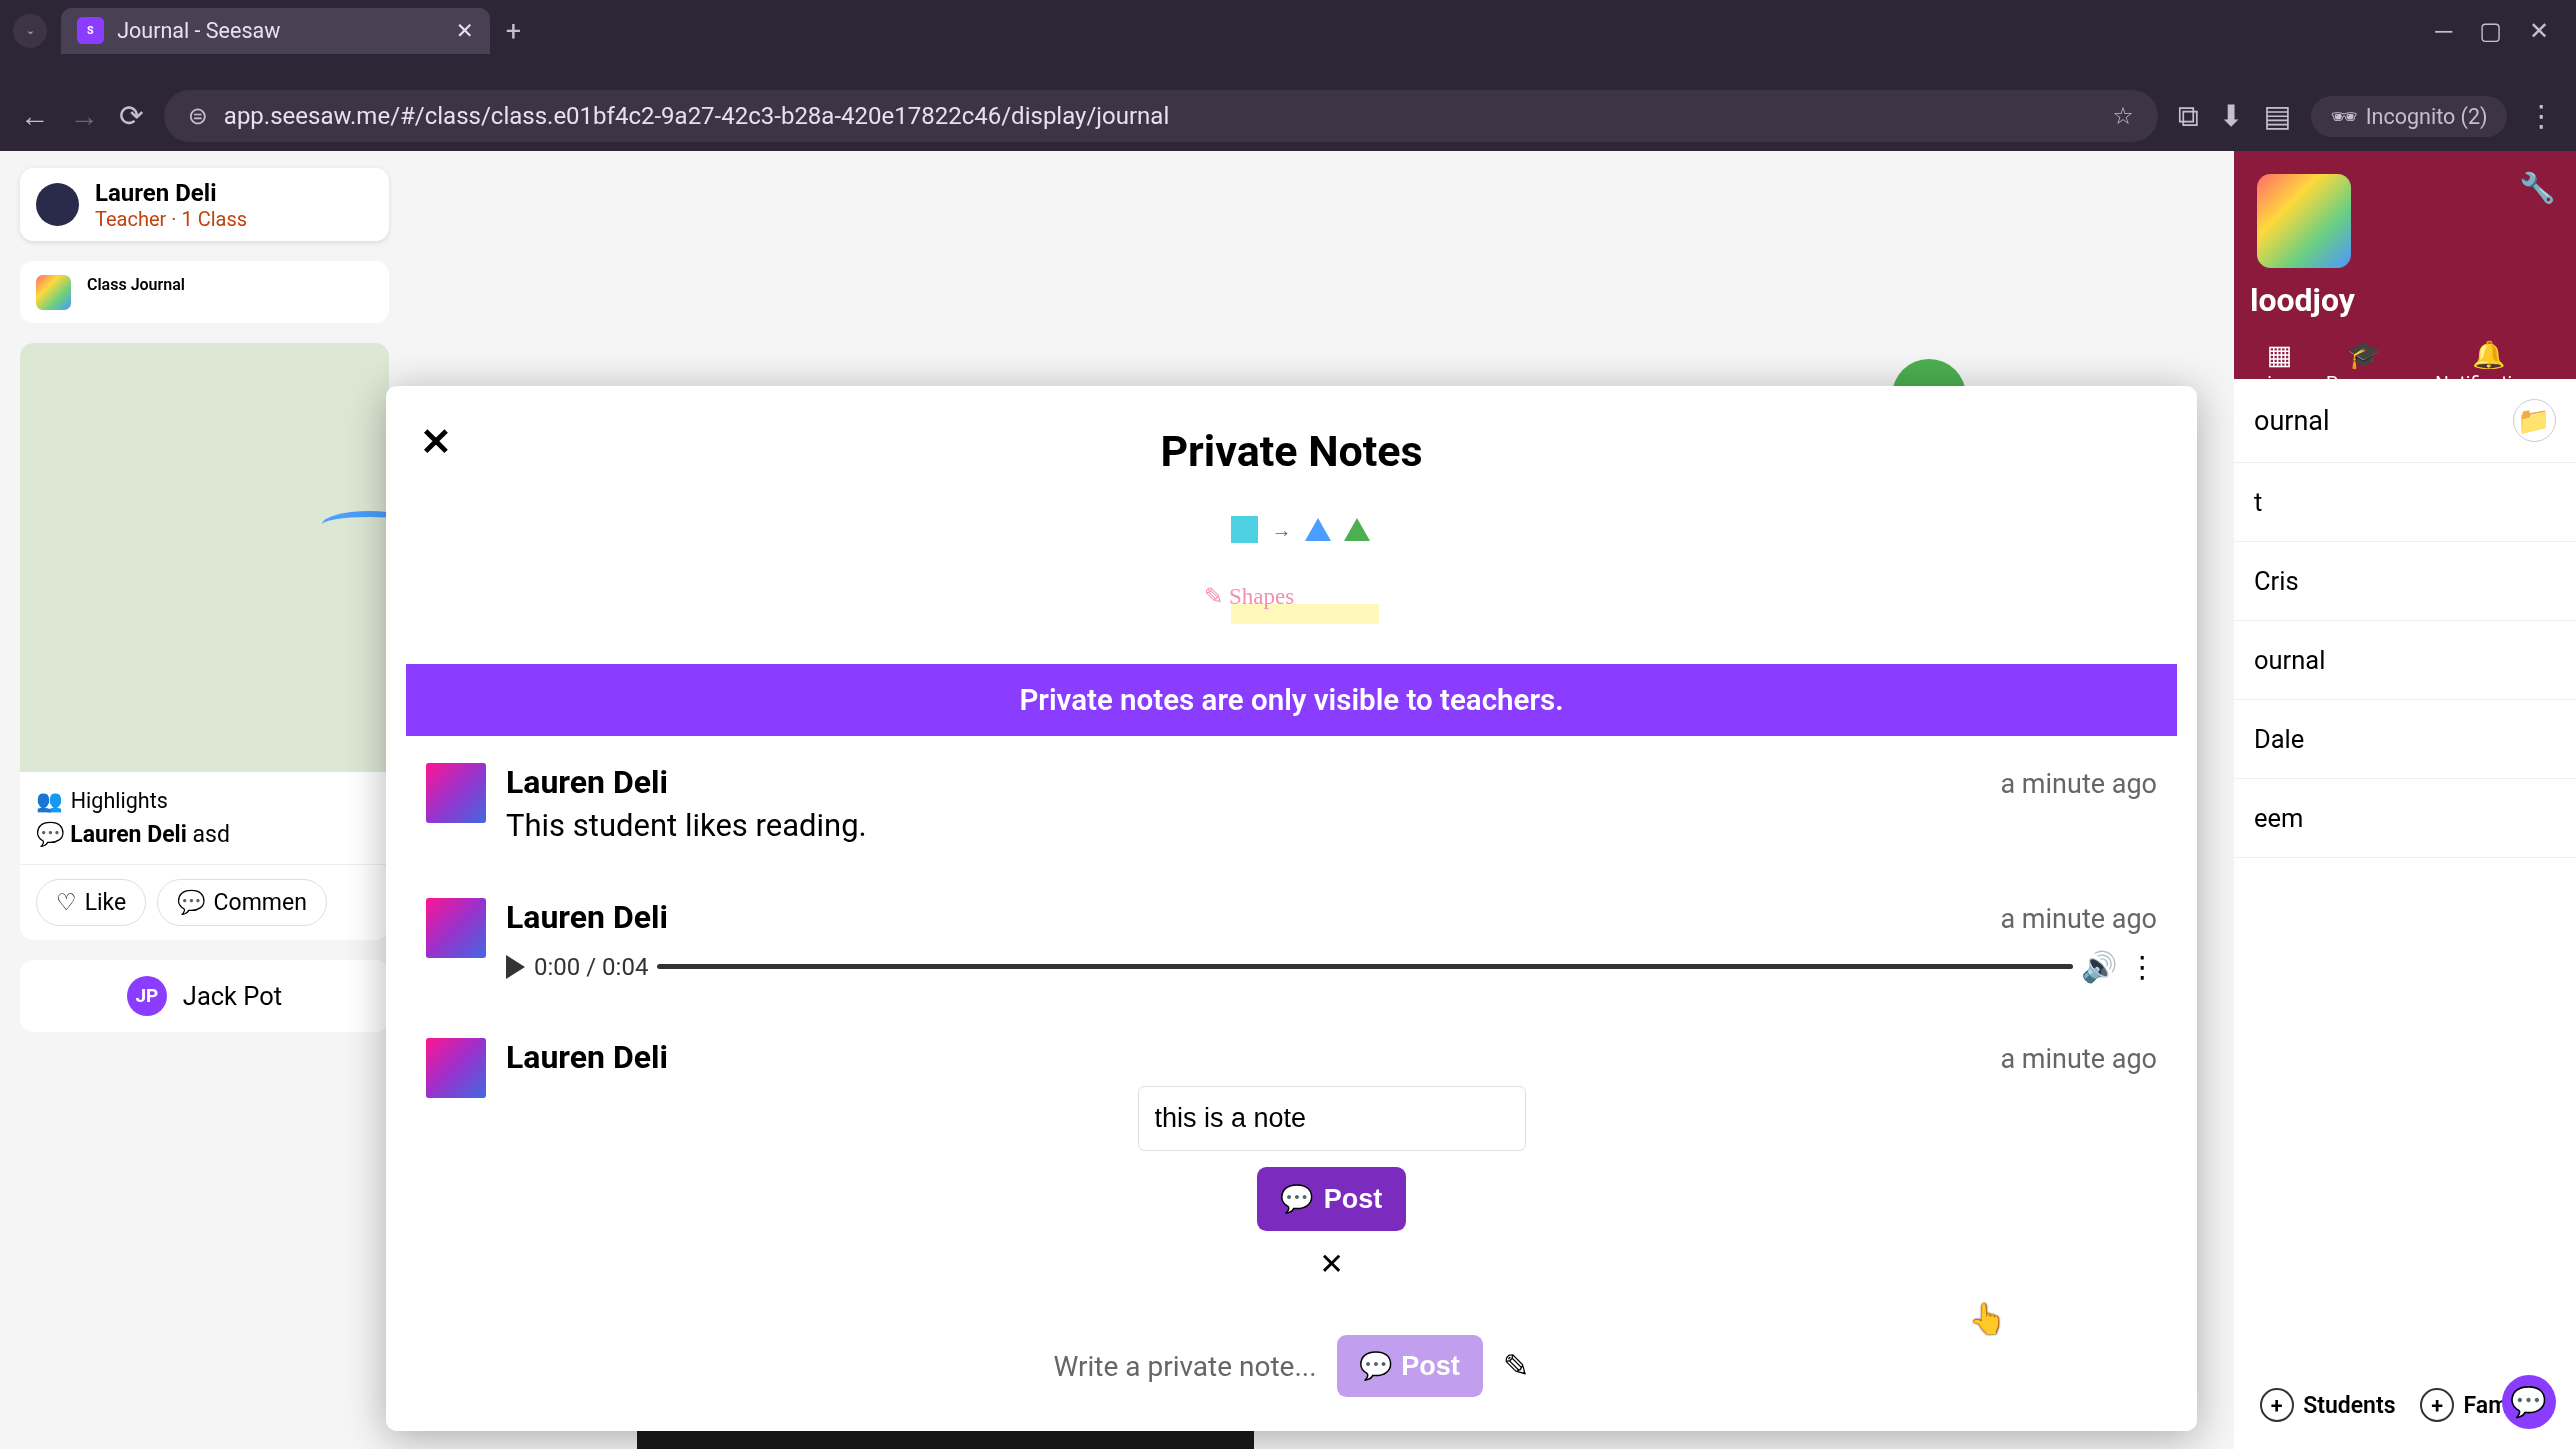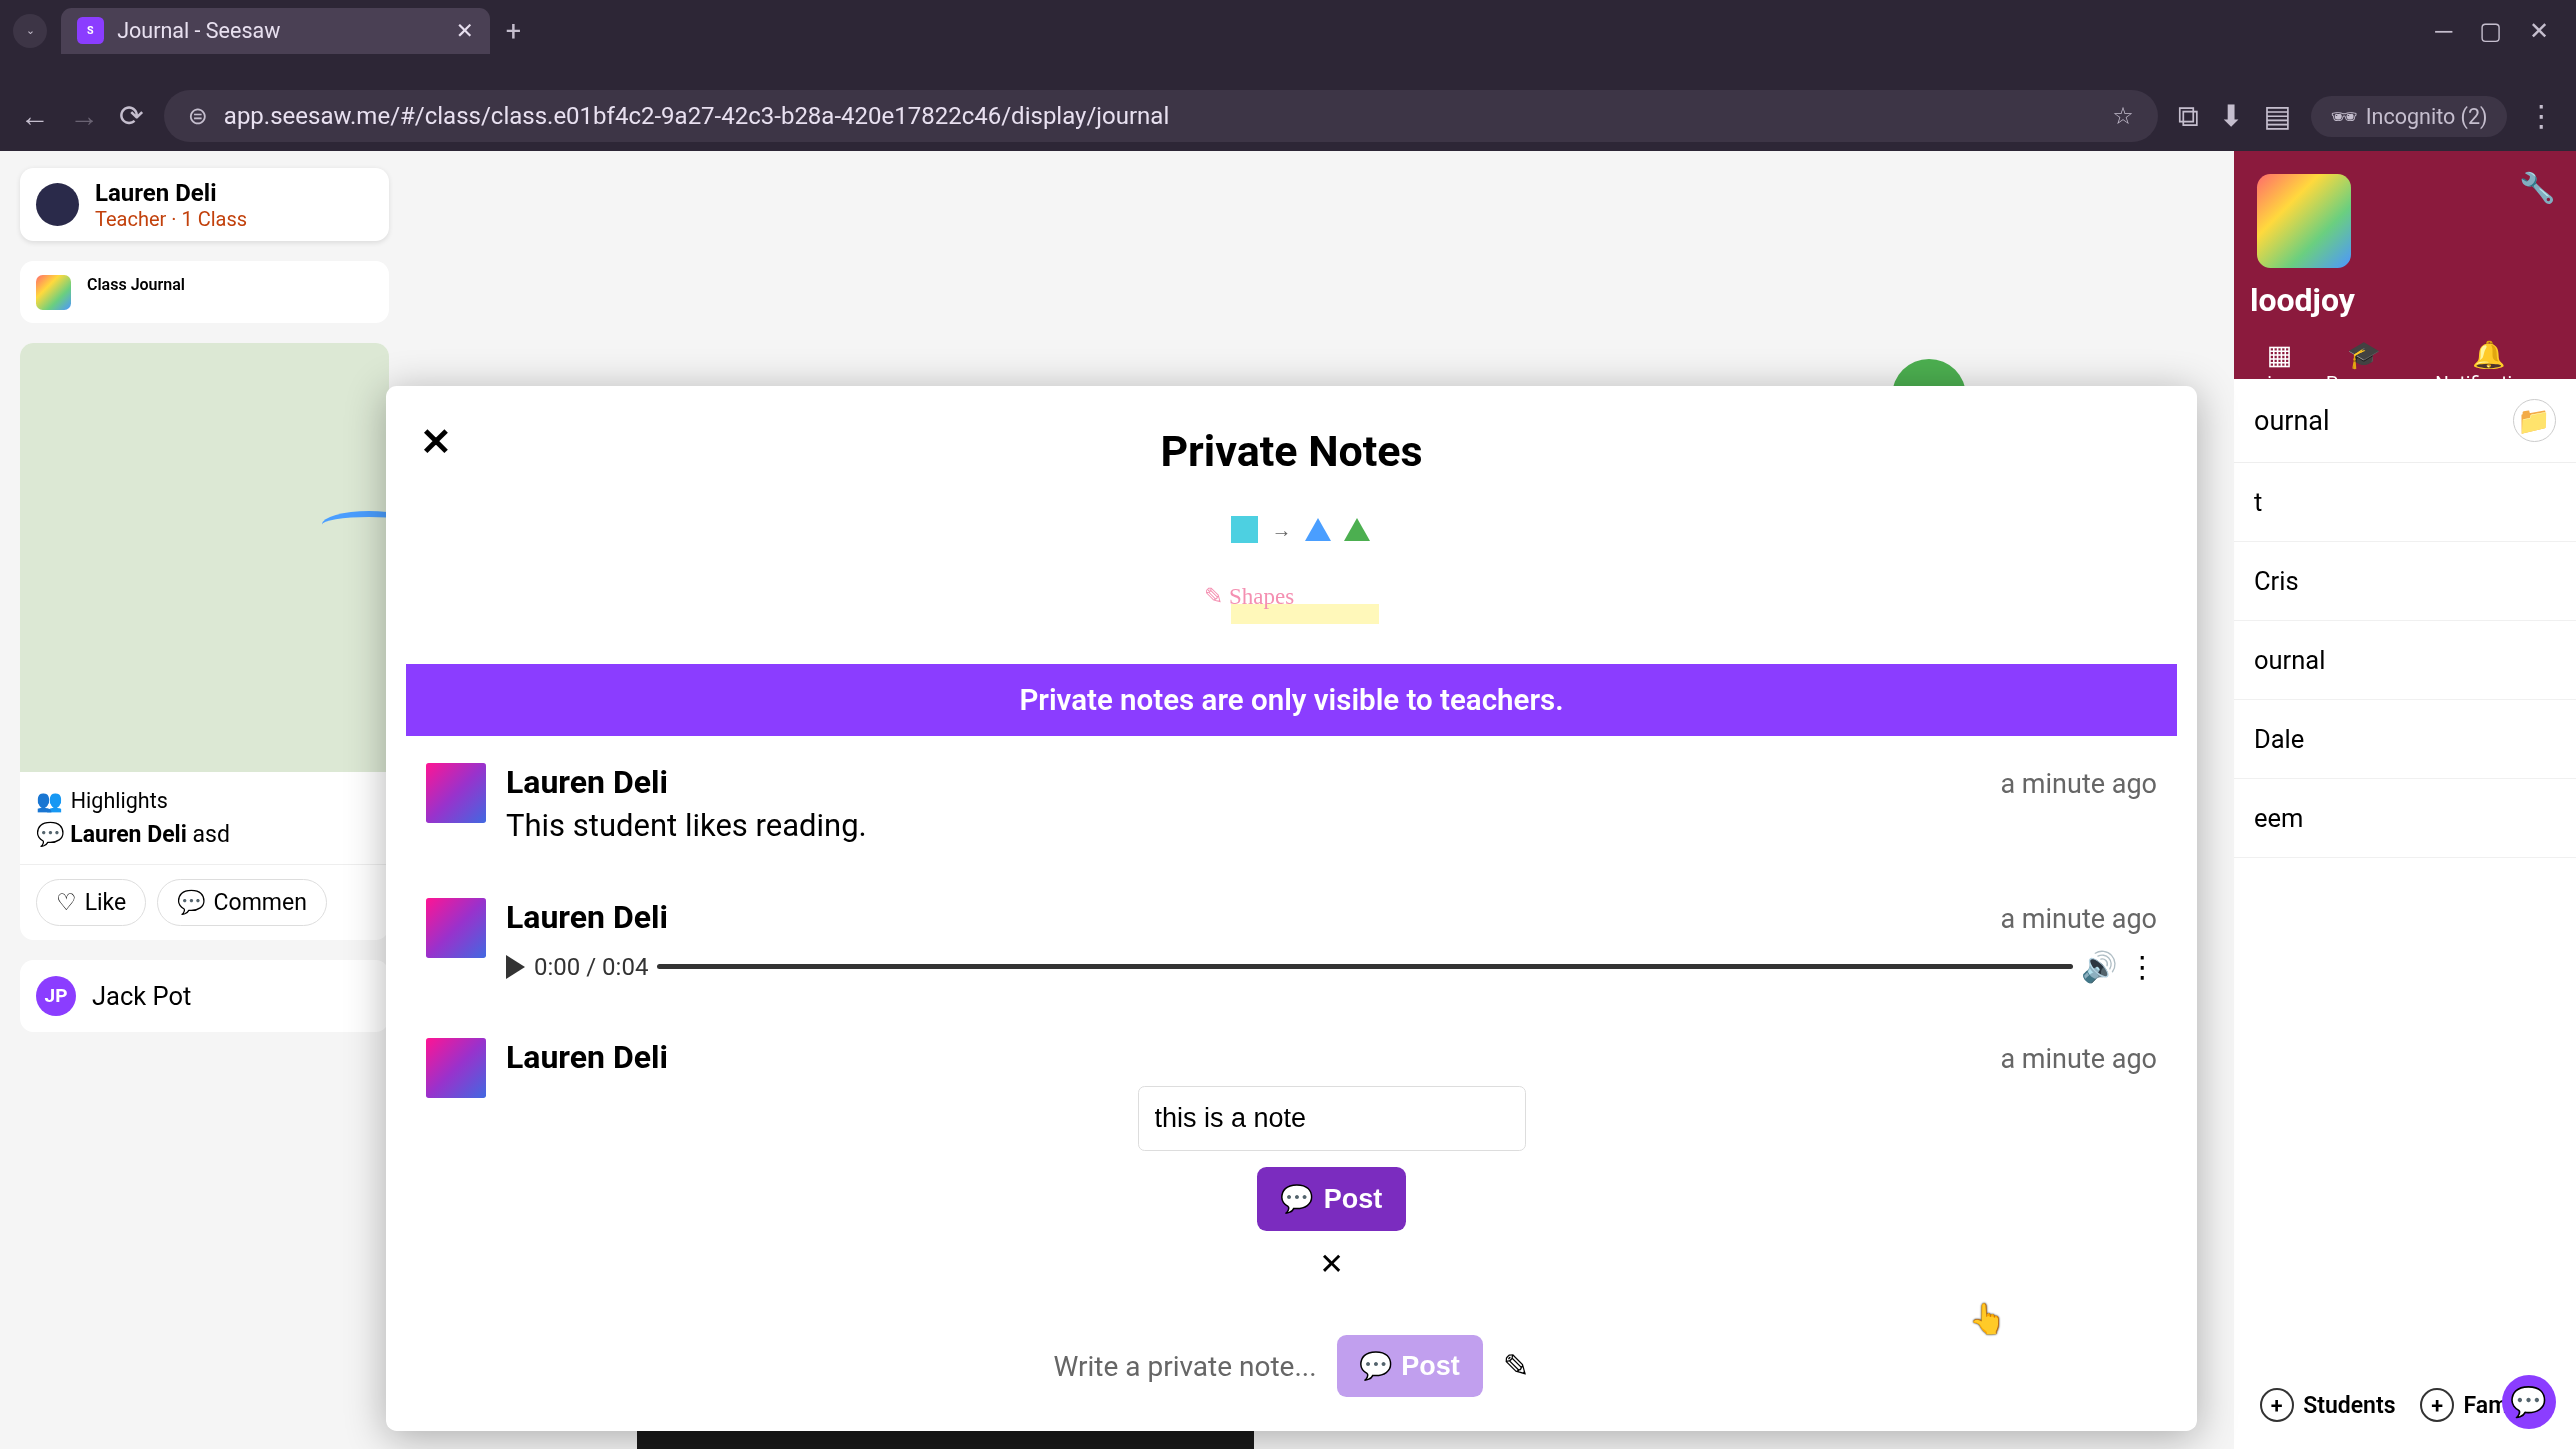--- a/index.html
+++ b/index.html
@@ -206,20 +206,21 @@
     }
     
     .post-bottom {
       background: white;
       border-radius: 13.4px;
       margin-top: 20px;
       padding: 16px;
       display: flex;
       align-items: center;
       gap: 16px;
+      justify-content: center;
     }
     .jp-avatar {
       width: 40px;
       height: 40px;
       border-radius: 50%;
       background: #8b3dff;
       color: white;
       display: flex;
       align-items: center;
       justify-content: center;

